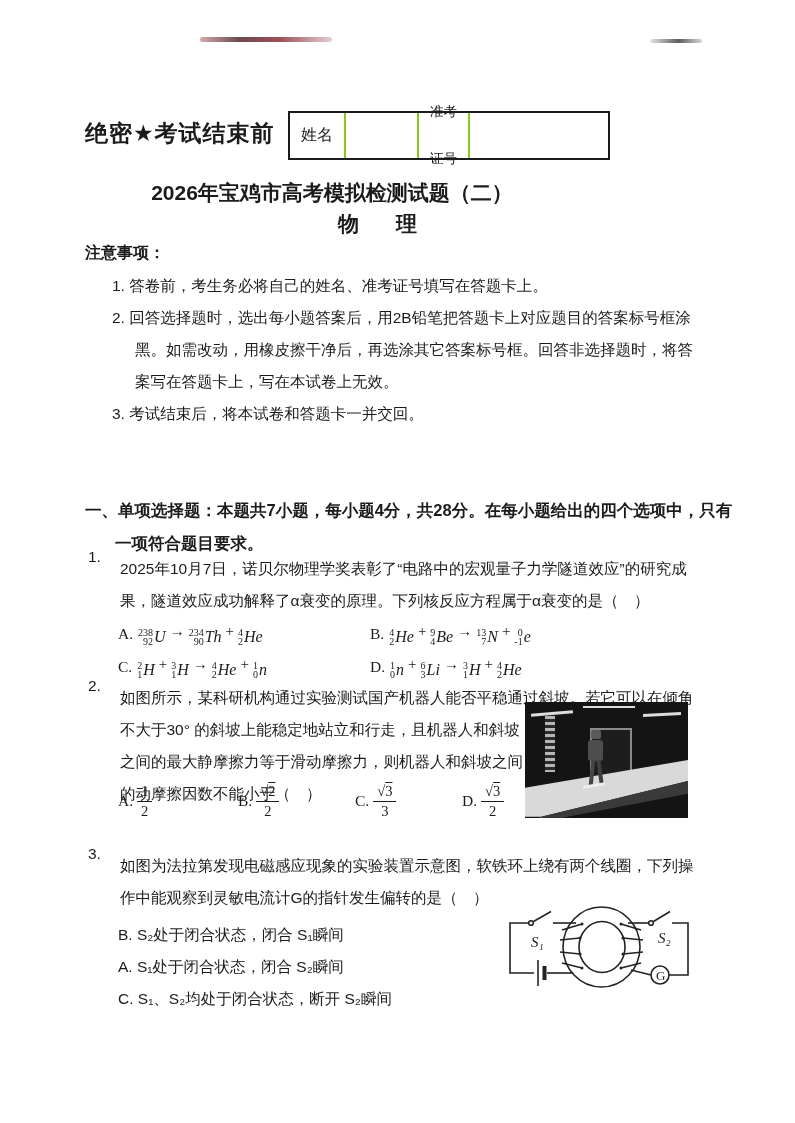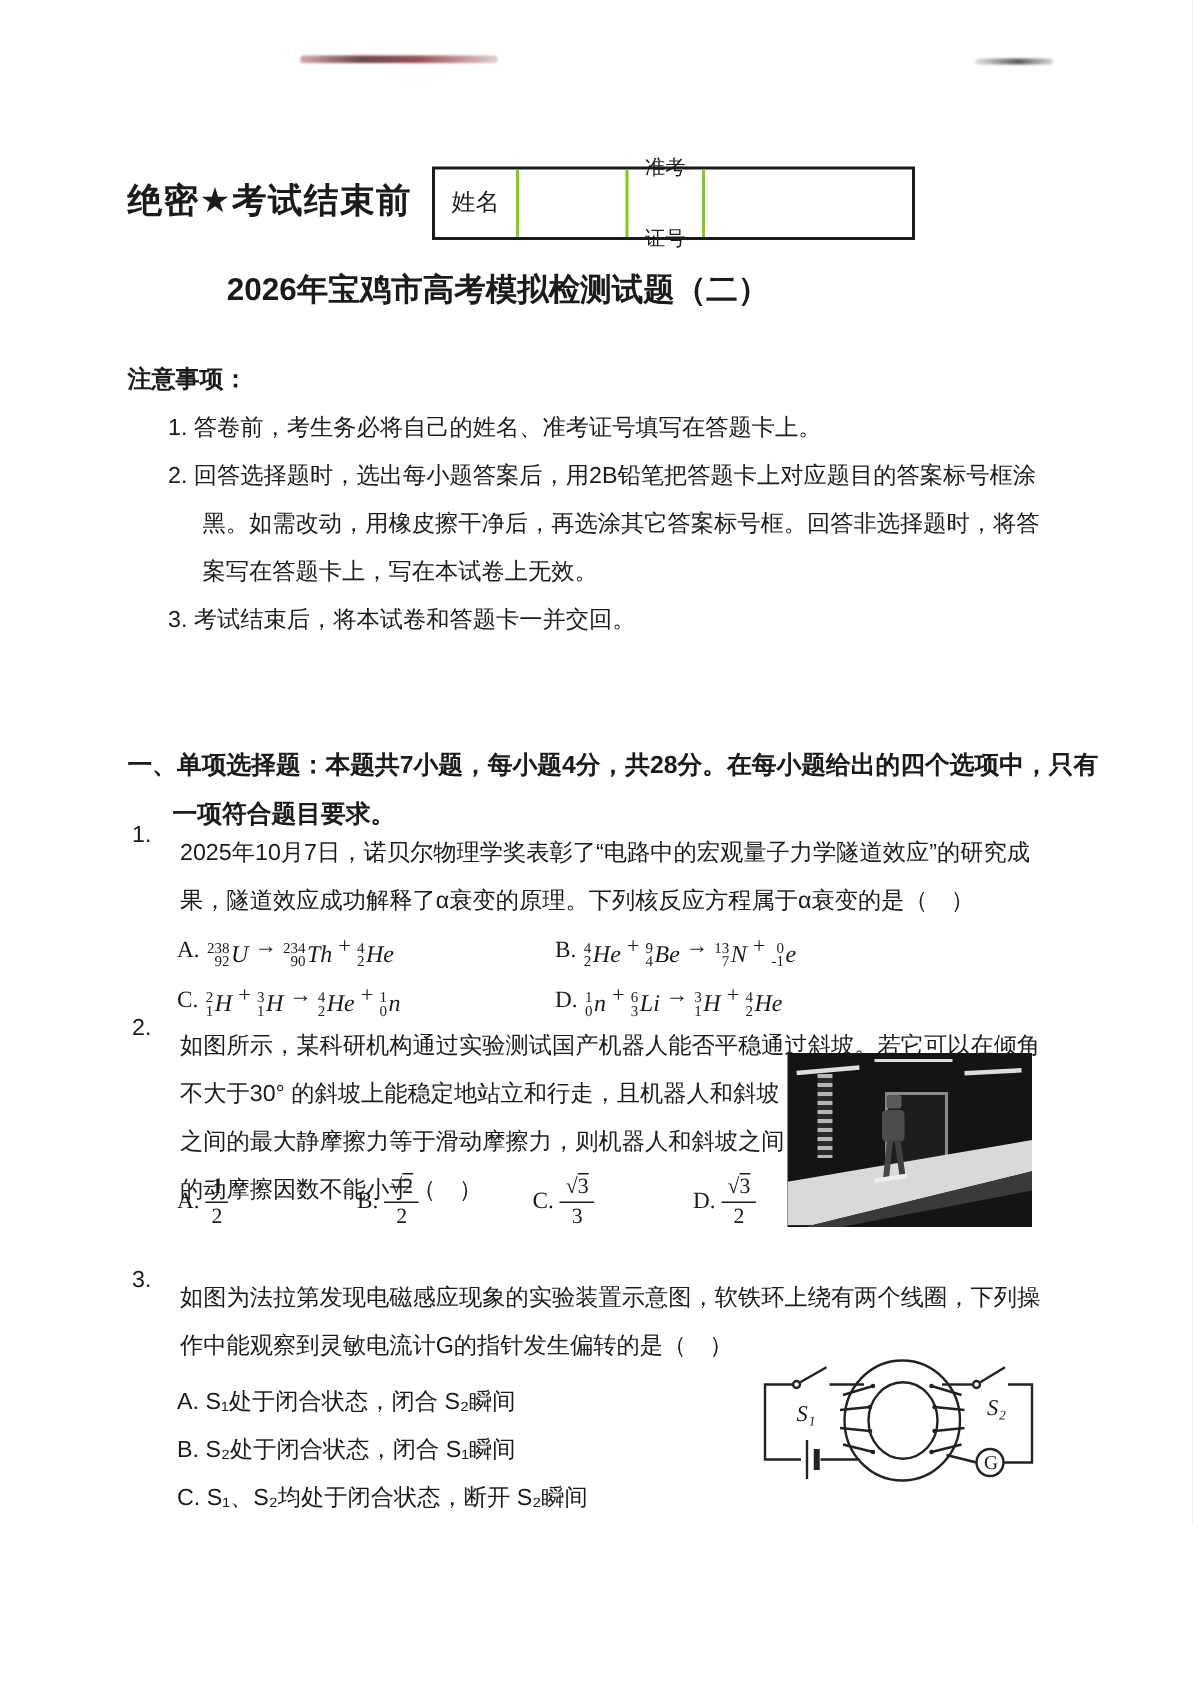--- a/index.html
+++ b/index.html
@@ -100,20 +100,21 @@
     <div class="cell c1">姓名</div>
     <div class="cell c2"></div>
     <div class="cell c3">
       <span>准考</span>
       <span>证号</span>
     </div>
     <div class="cell c4"></div>
   </div>
 
   <div class="abs title">2026年宝鸡市高考模拟检测试题（二）</div>
+  <div class="abs subject">物　理</div>
 
   <div class="abs notice-head">注意事项：</div>
   <div class="abs notice-list">
       <div class="line">1. 答卷前，考生务必将自己的姓名、准考证号填写在答题卡上。</div>
       <div class="line">2. 回答选择题时，选出每小题答案后，用2B铅笔把答题卡上对应题目的答案标号框涂</div>
       <div class="line cont">黑。如需改动，用橡皮擦干净后，再选涂其它答案标号框。回答非选择题时，将答</div>
       <div class="line cont">案写在答题卡上，写在本试卷上无效。</div>
       <div class="line">3. 考试结束后，将本试卷和答题卡一并交回。</div>
     </div>
 
@@ -300,22 +301,22 @@
     <div class="glint"></div>
   </div>
 
   <div class="question" style="top:838px;">
     <span class="qnum">3.</span>
     <div class="qtext">
         <div class="line">如图为法拉第发现电磁感应现象的实验装置示意图，软铁环上绕有两个线圈，下列操</div>
         <div class="line">作中能观察到灵敏电流计G的指针发生偏转的是（　）</div>
       </div>
     <div class="q3-opts">
+      <div class="line">B. S₂处于闭合状态，闭合 S₁瞬间</div>
       <div class="line">A. S₁处于闭合状态，闭合 S₂瞬间</div>
-      <div class="line">B. S₂处于闭合状态，闭合 S₁瞬间</div>
       <div class="line">C. S₁、S₂均处于闭合状态，断开 S₂瞬间</div>
     </div>
   </div>
 
   <svg class="abs circuit" width="200" height="110" viewBox="0 0 200 110">
 
     <ellipse cx="103.5" cy="49" rx="38.5" ry="40"></ellipse>
     <ellipse cx="104" cy="49" rx="23" ry="25.5"></ellipse>
 
     <line x1="64" y1="32" x2="84" y2="26"></line>

